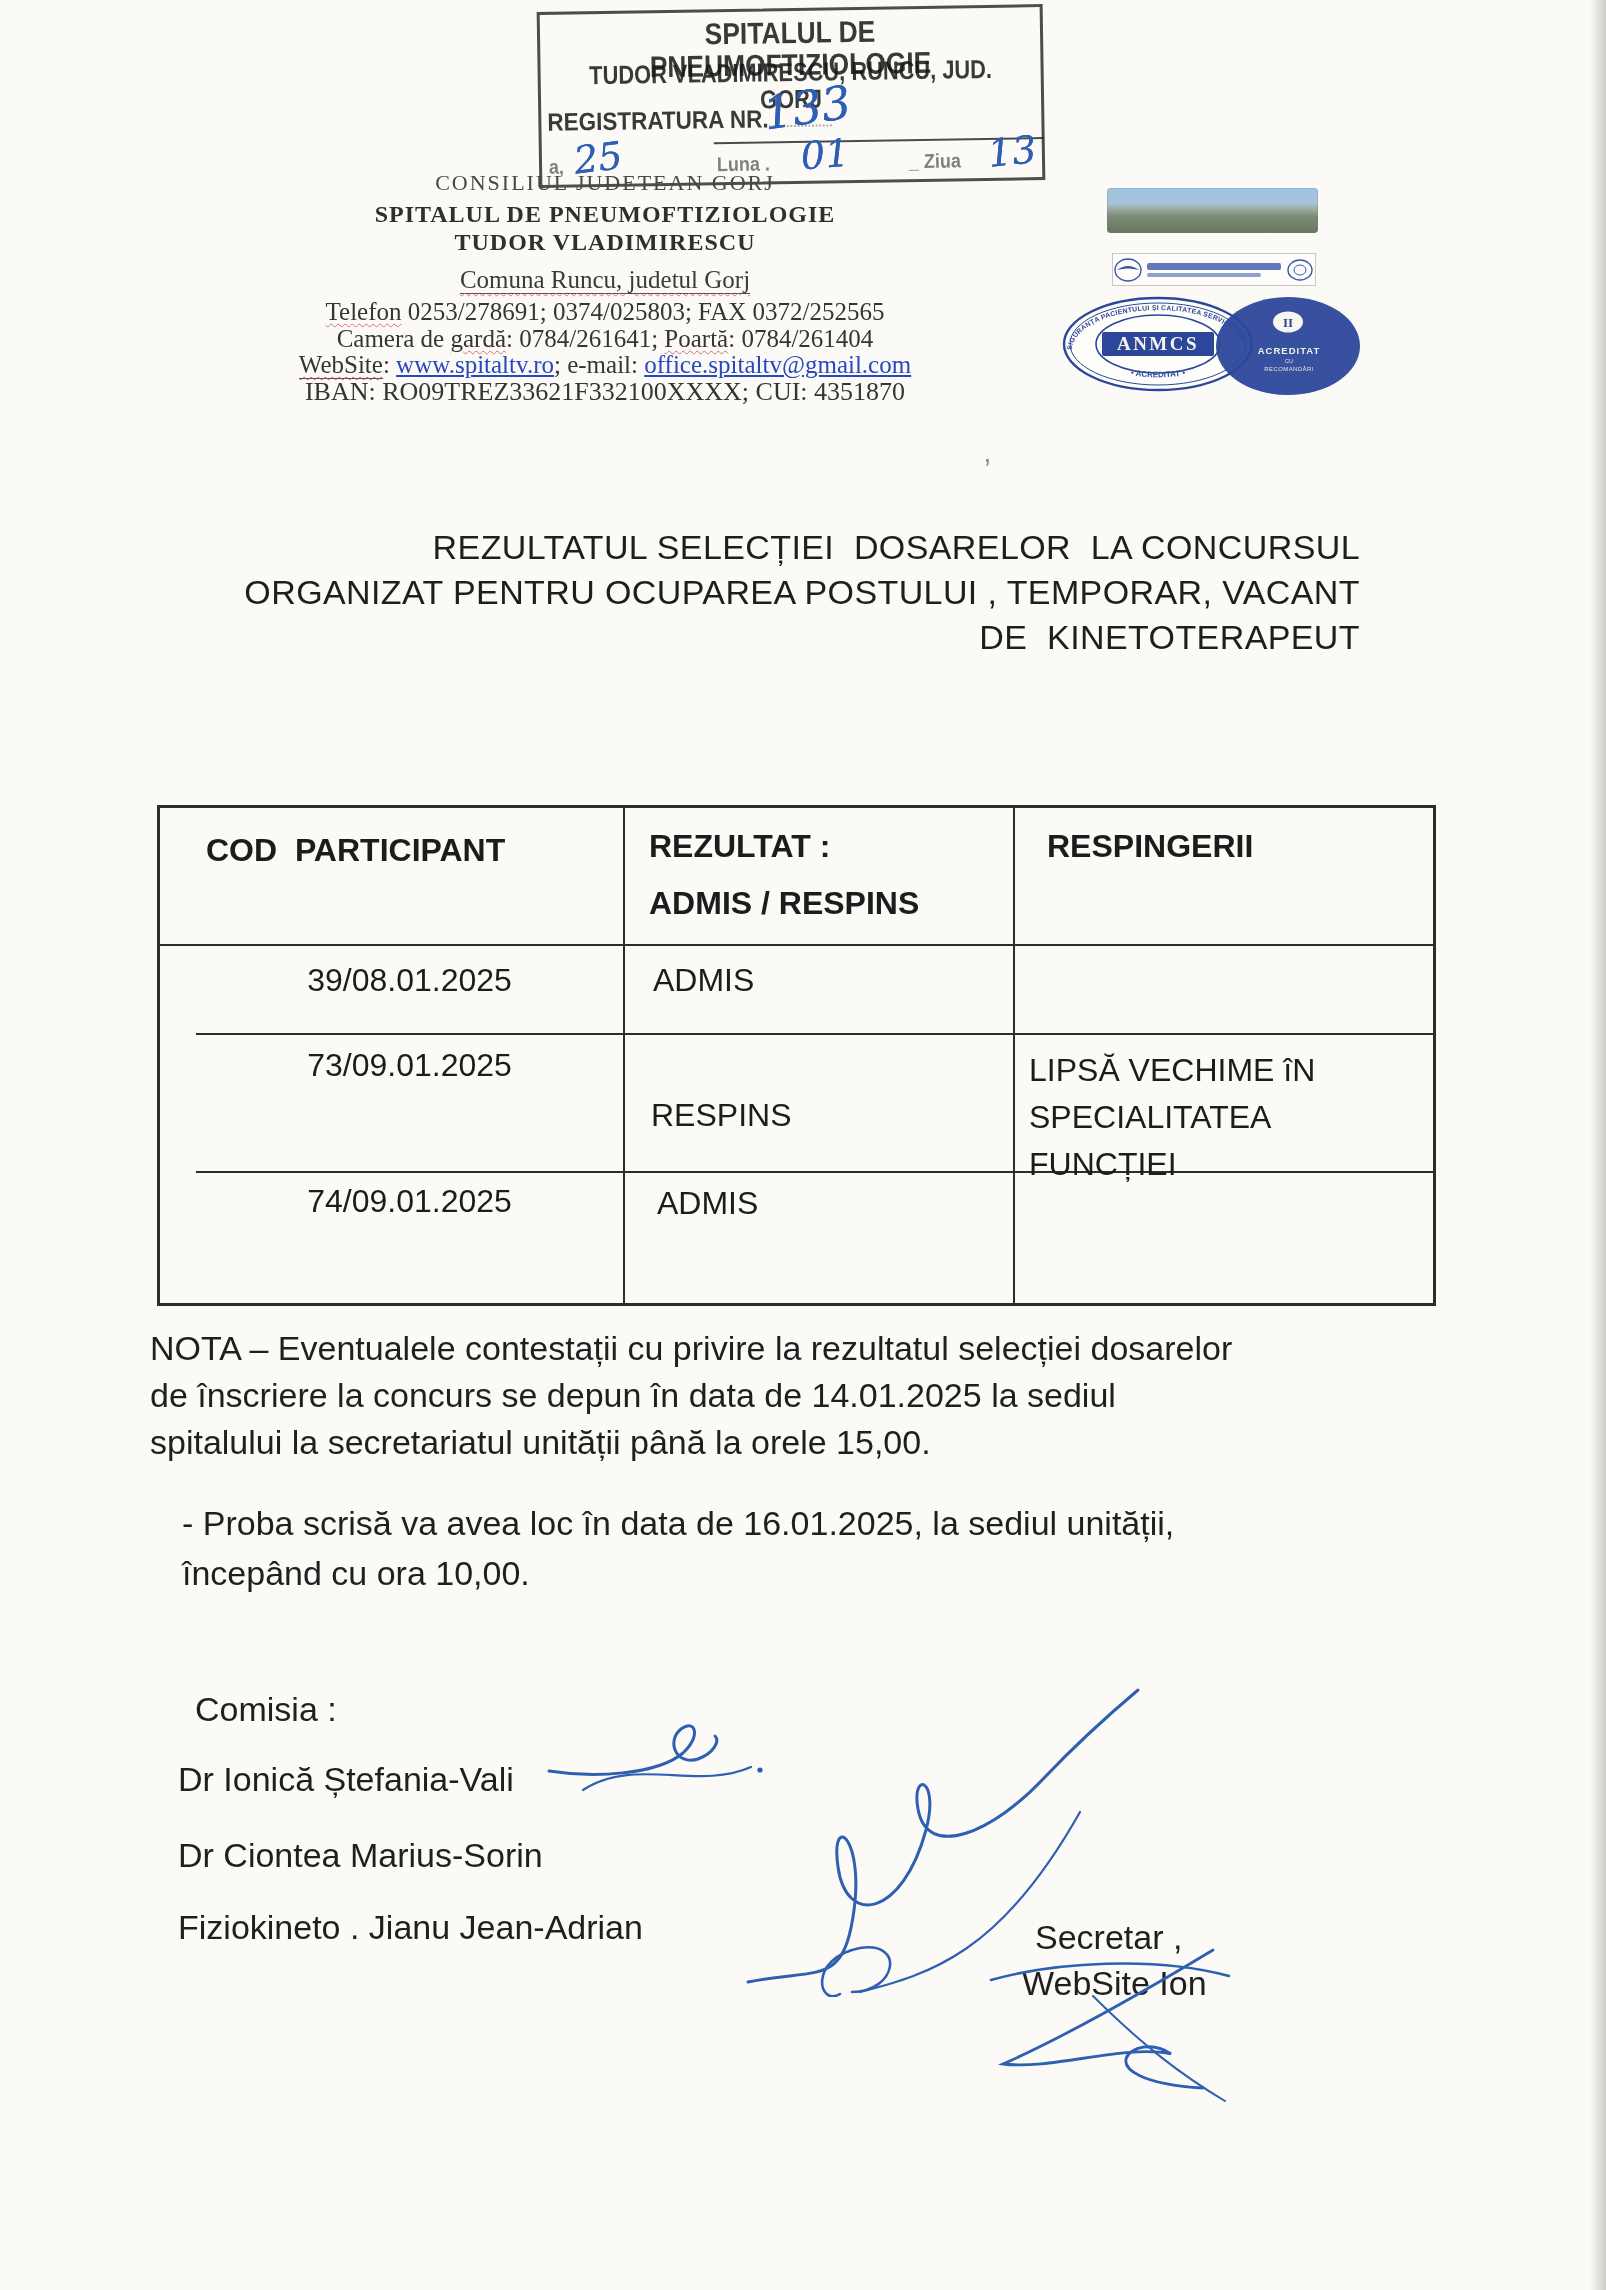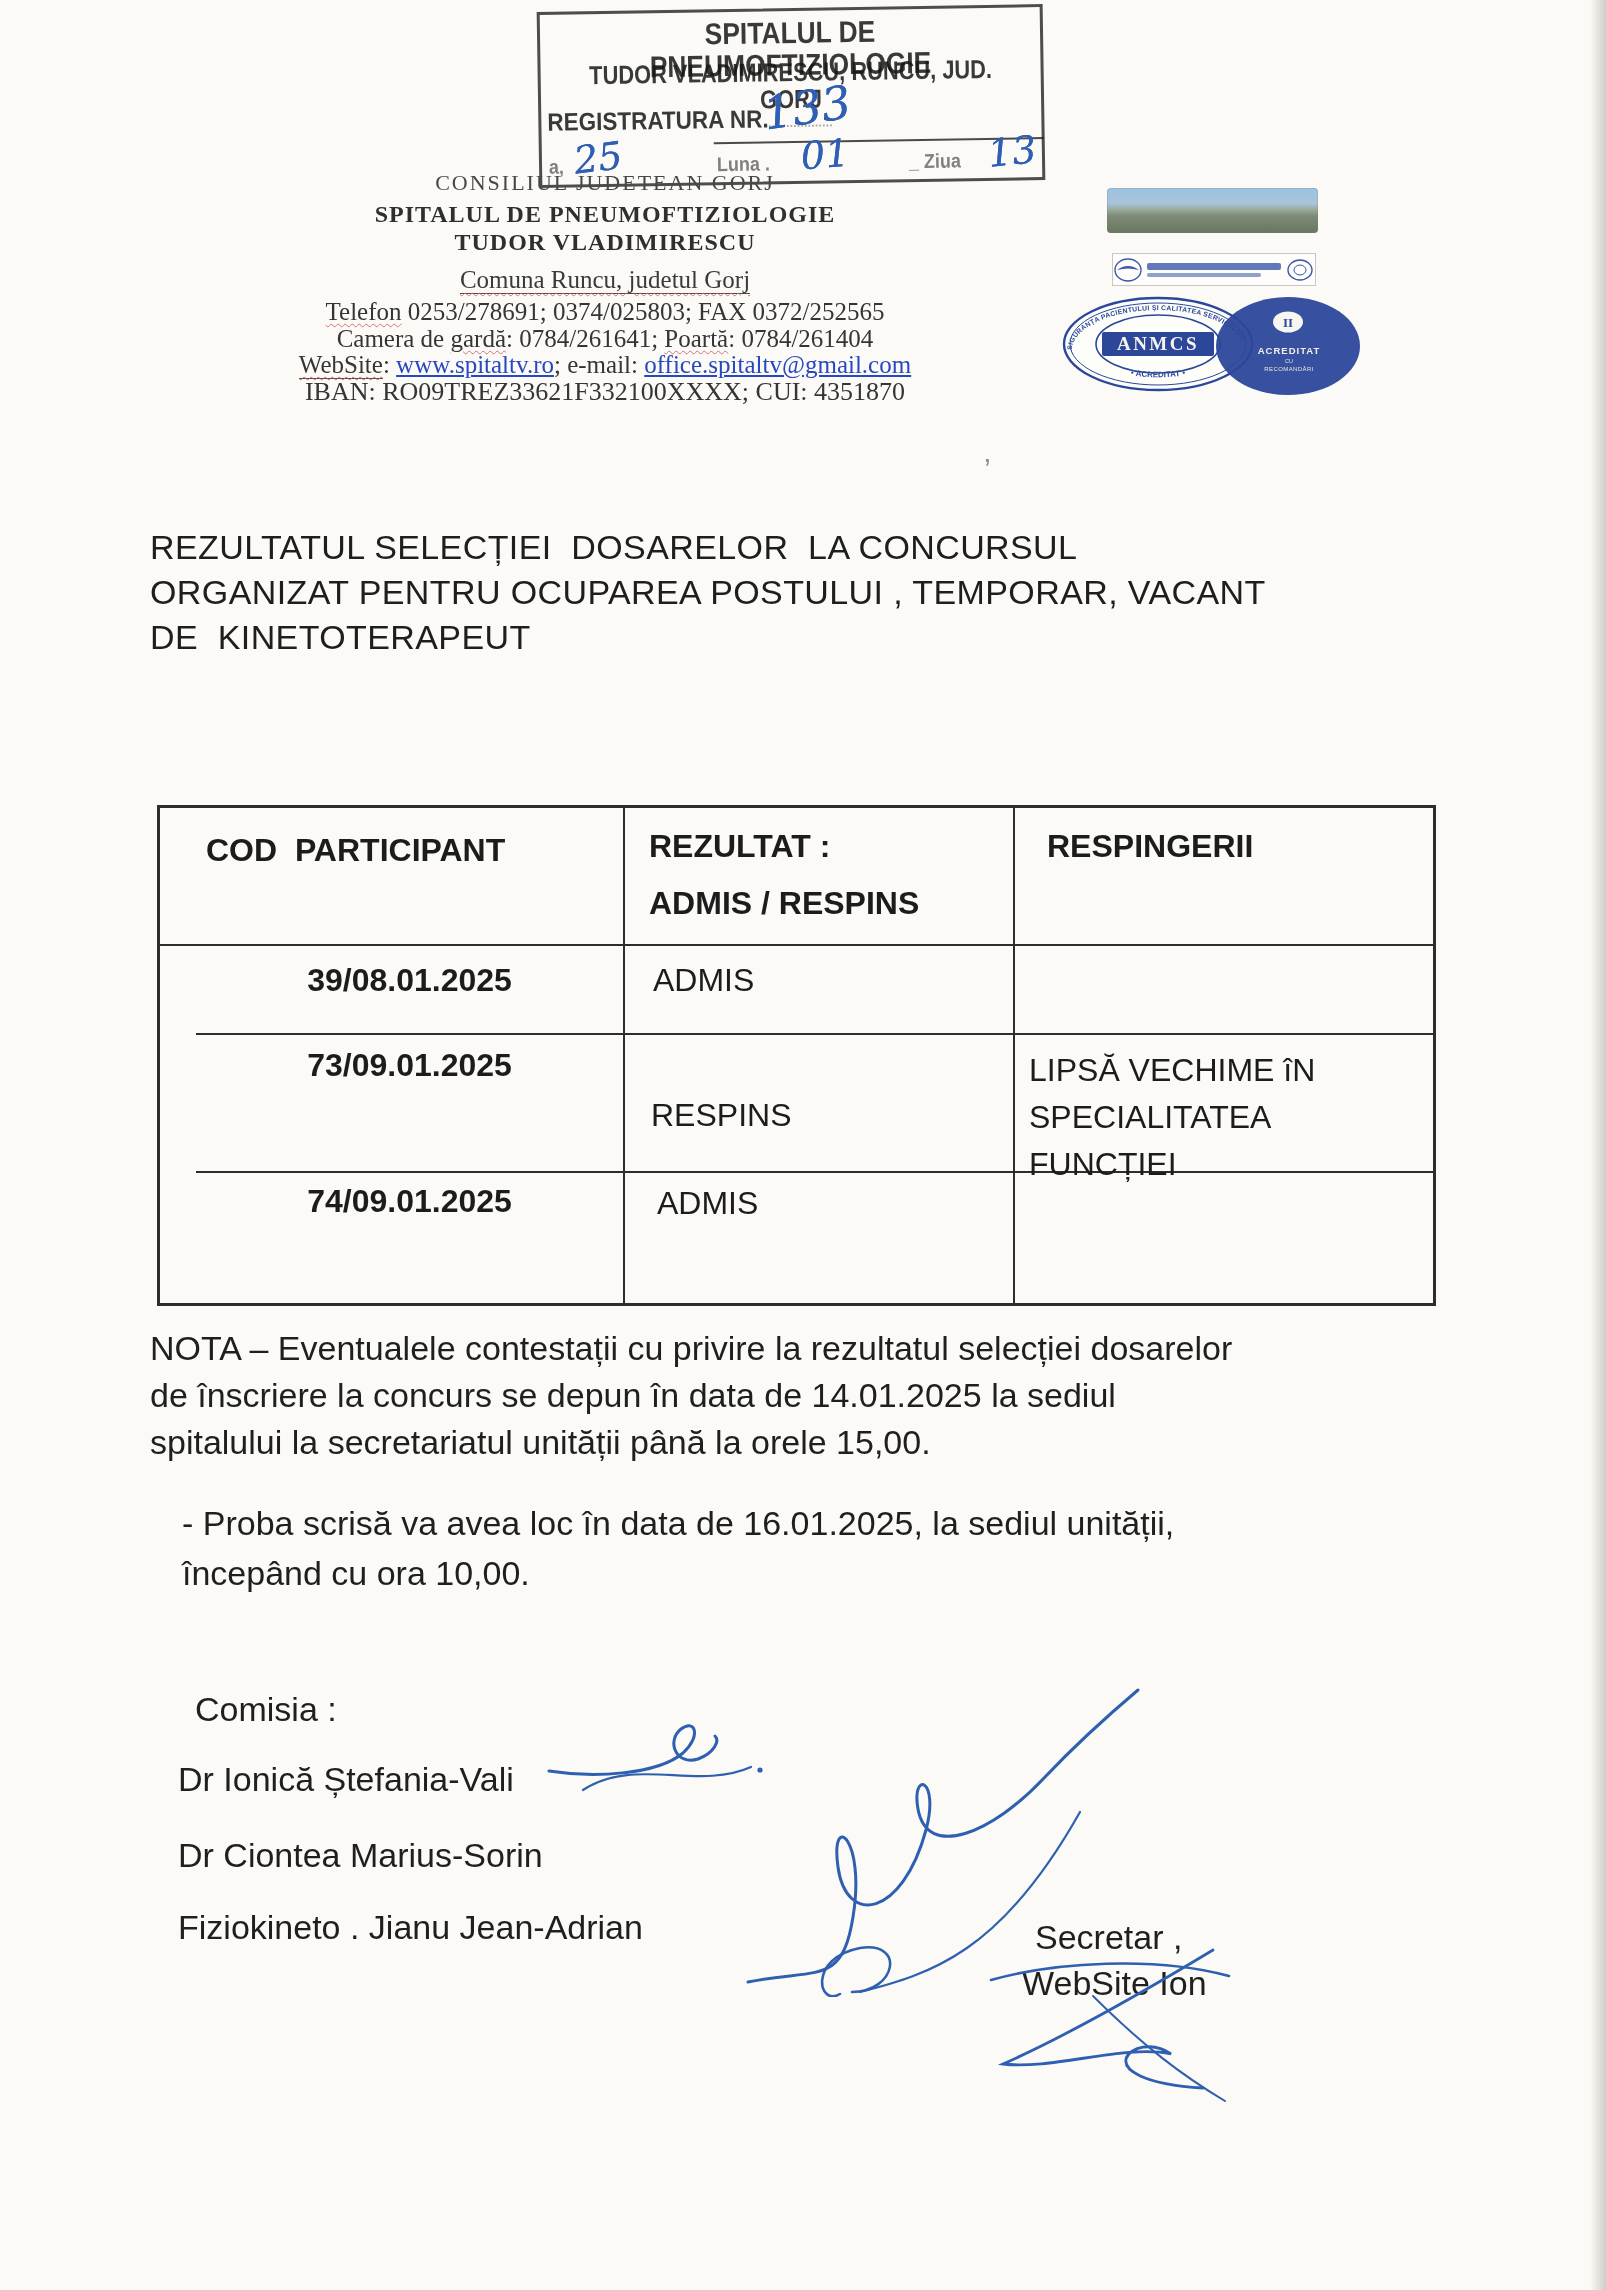--- a/index.html
+++ b/index.html
@@ -67,34 +67,34 @@
   .photo{left:1107px;top:188px;width:211px;height:45px;border-radius:4px;
     background:linear-gradient(180deg,#9ec2e2 0%,#a7c4da 34%,#9aab9d 48%,#7e8b77 62%,#68765f 100%);
     filter:blur(.4px);box-shadow:0 0 0 1px rgba(120,130,120,.25) inset;}
   .strip{left:1112px;top:253px;width:202px;height:31px;background:#fefdfb;
     border:1px solid #c9c7c0;display:flex;align-items:center;}
   .strip .bars{flex:1;margin:0 4px;filter:blur(.7px);}
   .strip .bar1{height:7px;background:#3a57a8;border-radius:2px;margin-bottom:3px;opacity:.8;}
   .strip .bar2{height:4px;background:#7289c0;border-radius:2px;width:85%;opacity:.8;}
 
   
-  .title{left:150px;top:525px;width:1210px;text-align:left;
+  .title{left:150px;top:525px;width:1210px;text-align:right;
     font-size:34px;line-height:45px;color:#1e1e1e;letter-spacing:.4px;}
 
   
   .rtable{left:157px;top:805px;width:1273px;height:495px;
     border:3px solid #2f2d2a;display:grid;
     grid-template-columns:465px 390px 1fr;
     grid-template-rows:138px 89px 138px 1fr;
     font-size:32px;color:#1c1c1c;}
   .tcell{border-right:2px solid #2f2d2a;border-bottom:2px solid #2f2d2a;}
   .tcell.lastcol{border-right:none;}
   .tcell.lastrow{border-bottom:none;}
   .th{font-weight:700;line-height:57px;}
-  .c-code{font-weight:700;text-align:center;margin-left:36px;}
+  .c-code{font-weight:400;text-align:center;margin-left:36px;}
   .h1{padding:14px 0 0 46px;}
   .h2{padding:10px 0 0 24px;}
   .h3{padding:10px 0 0 32px;}
   .r1c1{padding-top:16px;}
   .r1c2{padding:16px 0 0 28px;}
   .r2c1{padding-top:12px;}
   .r2c2{padding:62px 0 14px 26px;}
   .r2c3{padding:12px 20px 0 14px;line-height:47px;}
   .r3c1{padding-top:10px;}
   .r3c2{padding:12px 0 0 32px;}

